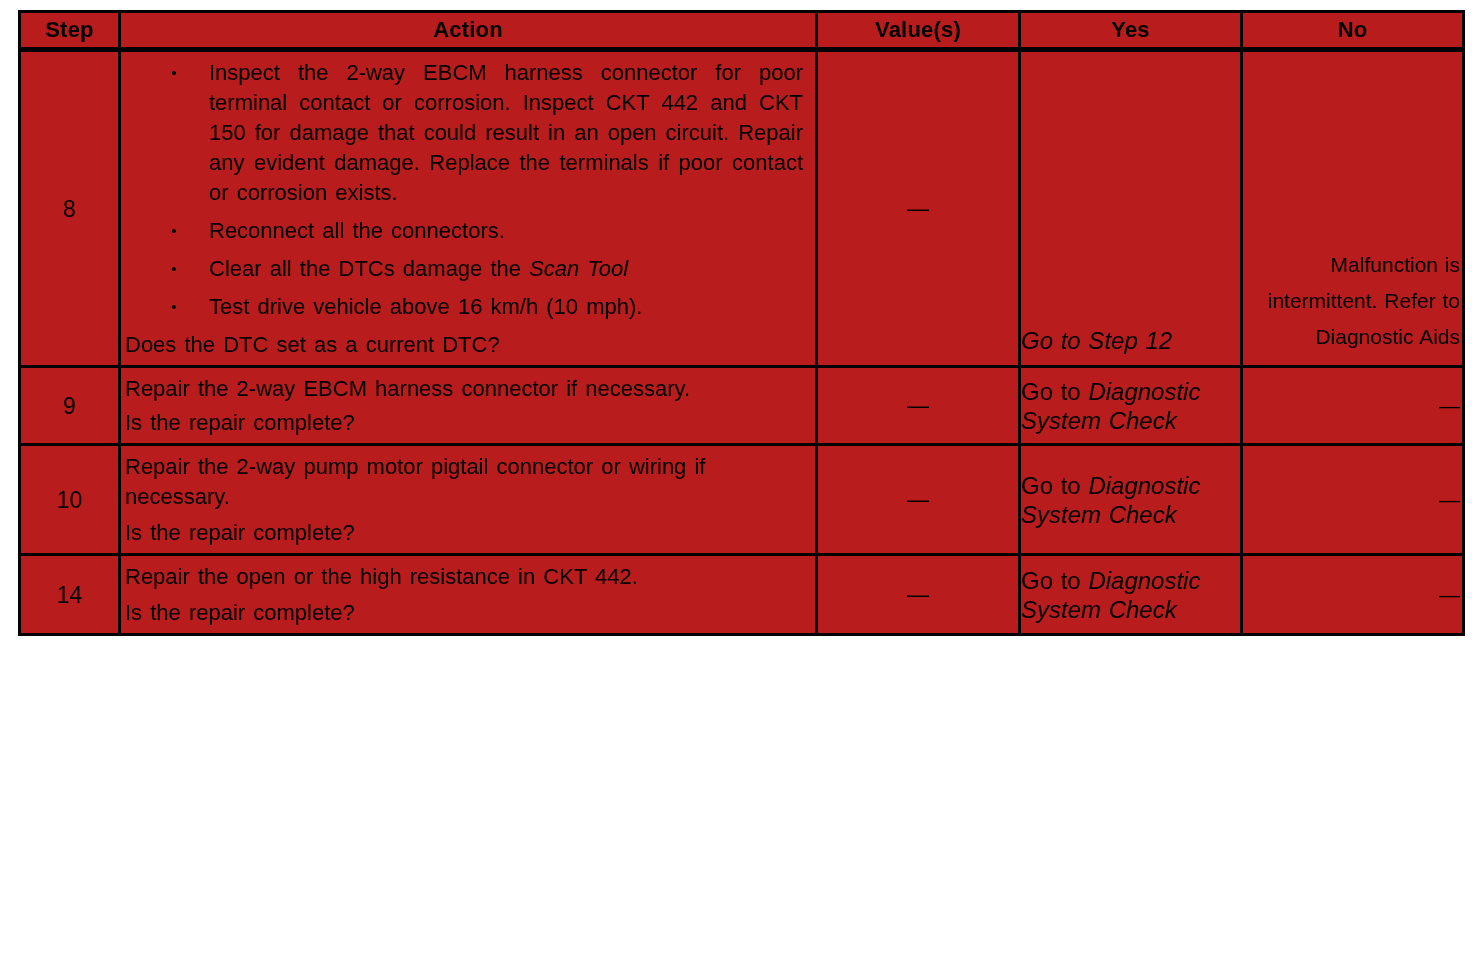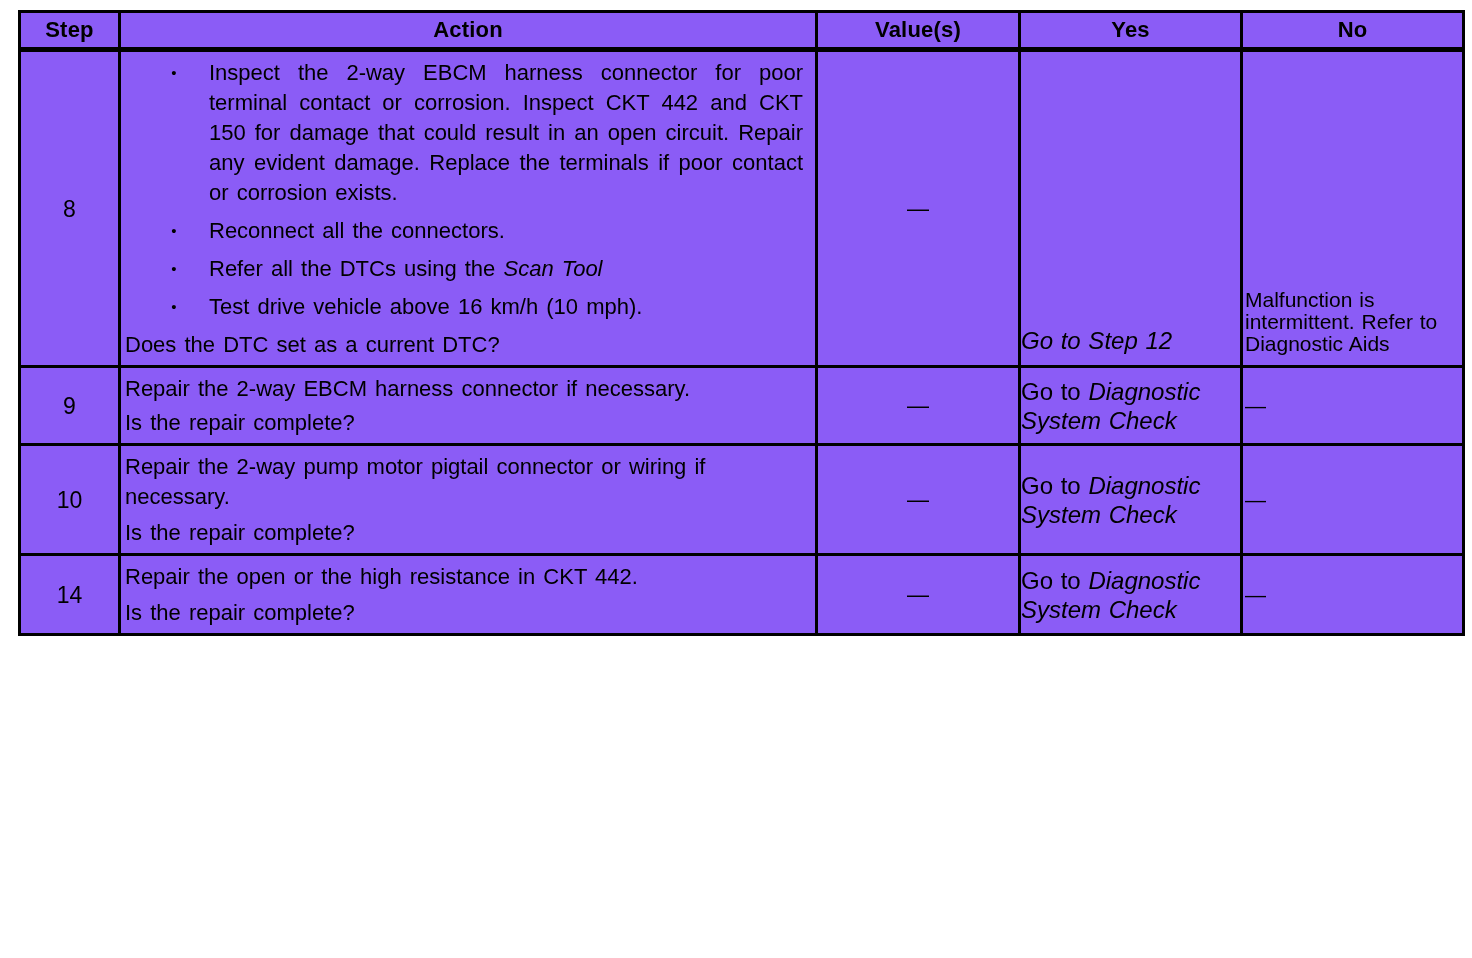--- a/index.html
+++ b/index.html
@@ -8,21 +8,21 @@
     width: 1472px; height: 958px;
     font-family: "Liberation Sans", sans-serif;
     color: #000;
     overflow: hidden;
   }
   .page { padding: 10px 0 0 18px; }
   table.diag {
     border-collapse: collapse;
     table-layout: fixed;
     width: 1444px;
-    background: #8b5cf6;
+    background: #b91c1c;
   }
   th, td { border: 3px solid #000; }
   thead th {
     border-bottom-width: 5px;
     font-size: 22px; font-weight: bold;
     height: 38px; text-align: center; vertical-align: middle;
     letter-spacing: 0.2px;
   }
   td { font-size: 22px; line-height: 30px; word-spacing: 2px; }
   td.step { text-align: center; vertical-align: middle; font-size: 23px; }
@@ -32,21 +32,21 @@
     height: 100%; padding: 6px 10px 5px 4px;
   }
   ul.bullets { list-style: none; margin-left: 42px; }
   ul.bullets li { display: flex; margin-bottom: 8px; }
   .dot { flex: 0 0 14px; margin-right: 12px; font-size: 15px; line-height: 30px; text-align: center; }
   .btext { flex: 1; text-align: justify; padding-right: 2px; margin-left: 16px; }
   .stmt { text-align: left; }
   .question { text-align: left; }
   td.val  { text-align: center; vertical-align: middle; }
   td.yes  { text-align: left; vertical-align: middle; font-size: 24px; line-height: 29px; word-spacing: 1px; }
-  td.no   { text-align: left; vertical-align: middle; font-size: 21px; line-height: 22px; word-spacing: 1px; padding: 0 2px; }
+  td.no   { text-align: right; vertical-align: middle; font-size: 21px; line-height: 36px; word-spacing: 1px; padding: 0 2px; }
   td.bottom { vertical-align: bottom; padding-bottom: 10px; }
   i { font-style: italic; }
   
   tr.r8  td { height: 312px; }
   tr.r9  td { height: 78px; }
   tr.r10 td { height: 110px; }
   tr.r11 td { height: 78px; }
   tr.r12 td { height: 80px; }
   tr.r13 td { height: 80px; }
   tr.r14 td { height: 80px; }
@@ -83,21 +83,21 @@
               <li>
                 <span class="dot">•</span>
                 <span class="btext">Inspect the 2-way EBCM harness connector for poor terminal contact or corrosion. Inspect CKT 442 and CKT 150 for damage that could result in an open circuit. Repair any evident damage. Replace the terminals if poor contact or corrosion exists.</span>
               </li>
               <li>
                 <span class="dot">•</span>
                 <span class="btext">Reconnect all the connectors.</span>
               </li>
               <li>
                 <span class="dot">•</span>
-                <span class="btext"><span>Refer all the DTCs using the </span><i>Scan Tool</i></span>
+                <span class="btext"><span>Clear all the DTCs damage the </span><i>Scan Tool</i></span>
               </li>
               <li>
                 <span class="dot">•</span>
                 <span class="btext">Test drive vehicle above 16 km/h (10 mph).</span>
               </li>
             </ul>
             <div class="question">Does the DTC set as a current DTC?</div>
           </div>
         </td>
         <td class="val"><span>—</span></td>

